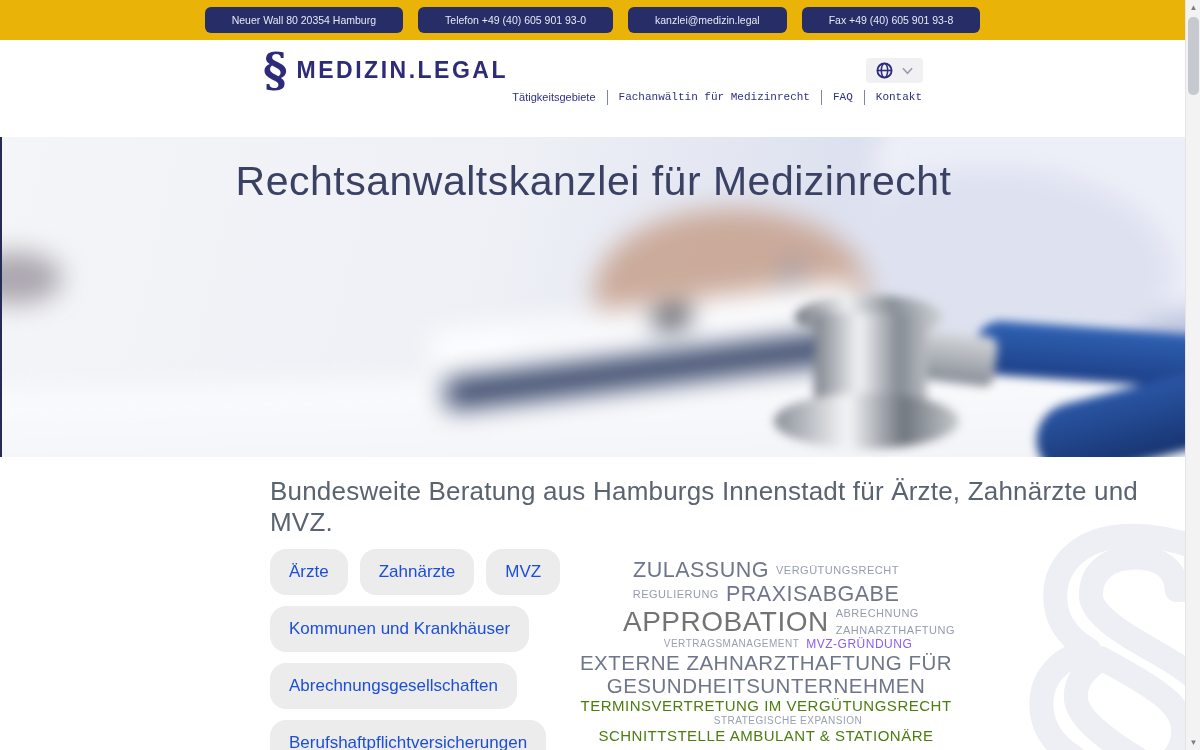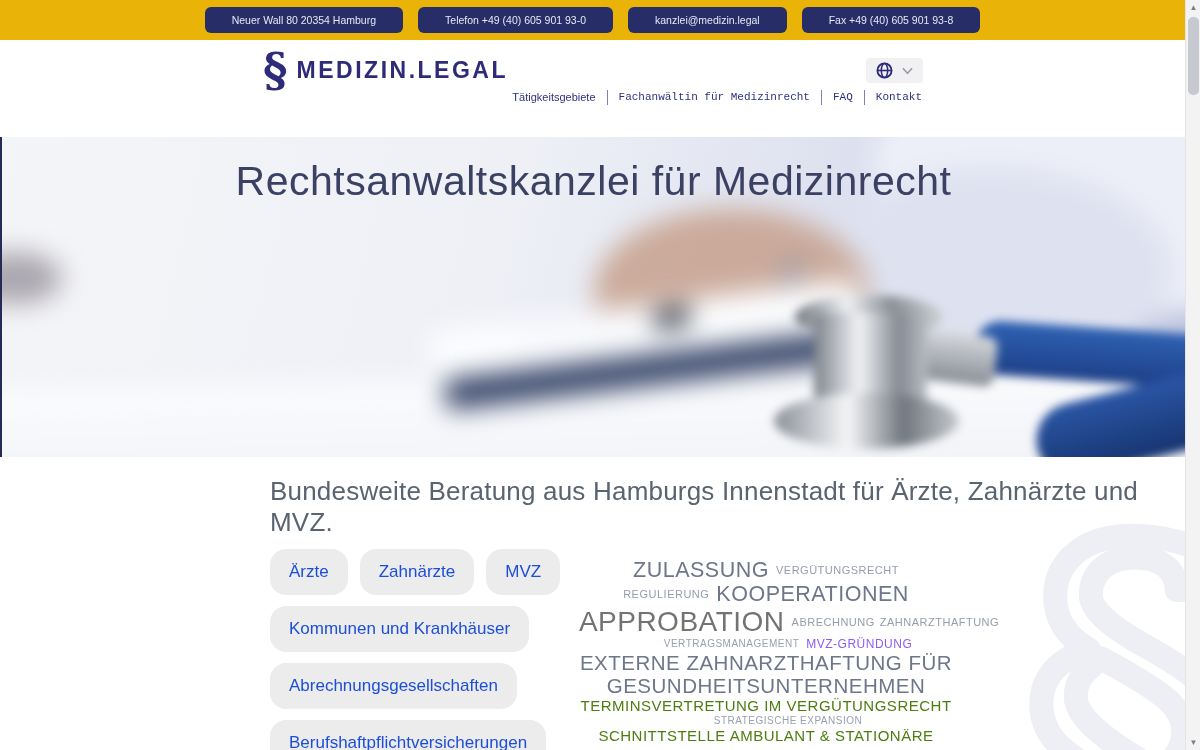--- a/index.html
+++ b/index.html
@@ -119,21 +119,21 @@
     font-family:"Liberation Sans", sans-serif;
   }
 
   
   .wordcloud {
     position:absolute; left:598px; top:560px; width:336px;
     text-align:center; z-index:2;
     color:#6e7689; letter-spacing:.5px;
   }
   .wc-line { display:flex; justify-content:center; align-items:center; gap:7px; line-height:1.02; margin-bottom:2px; }
-  .wc-stack { display:flex; flex-direction:row; align-items:flex-start; gap:5px; }
+  .wc-stack { display:flex; flex-direction:column; align-items:flex-start; gap:5px; }
   .wc { white-space:nowrap; }
   .wc.xs  { font-size:10px;   color:#99a0b0;margin-left:44px; }
   .wc.s   { font-size:11px;   color:#959cac; }
   .wc.m   { font-size:12px;   color:#8b5cf6; }
   .wc.m2  { font-size:15px;   color:#4d7c0f;text-align:right; }
   .wc.l   { font-size:21.5px; color:#6e7689; }
   .wc.l2  { font-size:20.5px; color:#6e7689; }
   .wc.xl  { font-size:28px;   color:#737373;margin-left:46px; }
   .wc.xxl { font-size:30px;   color:#6e7689; letter-spacing:2px; }
 
@@ -235,21 +235,21 @@
   <button class="audience-btn">Berufshaftpflichtversicherungen</button>
 </div>
 
 <div class="wordcloud">
   <div class="wc-line">
     <span class="wc l">ZULASSUNG</span>
     <span class="wc s">VERGÜTUNGSRECHT</span>
   </div>
   <div class="wc-line">
     <span class="wc s">REGULIERUNG</span>
-    <span class="wc l">KOOPERATIONEN</span>
+    <span class="wc l">PRAXISABGABE</span>
   </div>
   <div class="wc-line">
     <span class="wc xl">APPROBATION</span>
     <span class="wc-stack">
       <span class="wc s">ABRECHNUNG</span>
       <span class="wc s">ZAHNARZTHAFTUNG</span>
     </span>
   </div>
   <div class="wc-line">
     <span class="wc xs">VERTRAGSMANAGEMENT</span>

